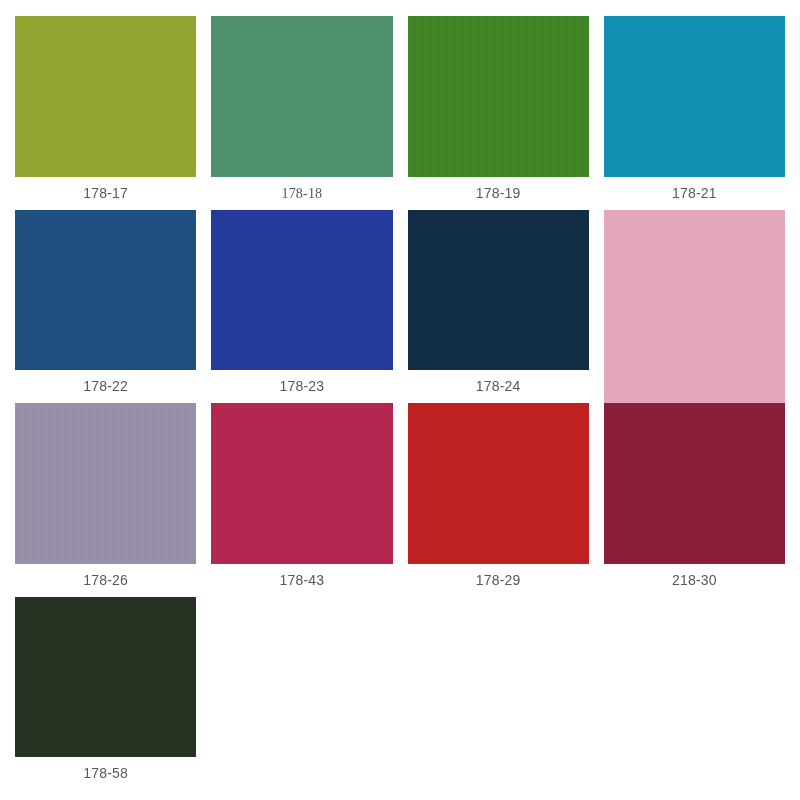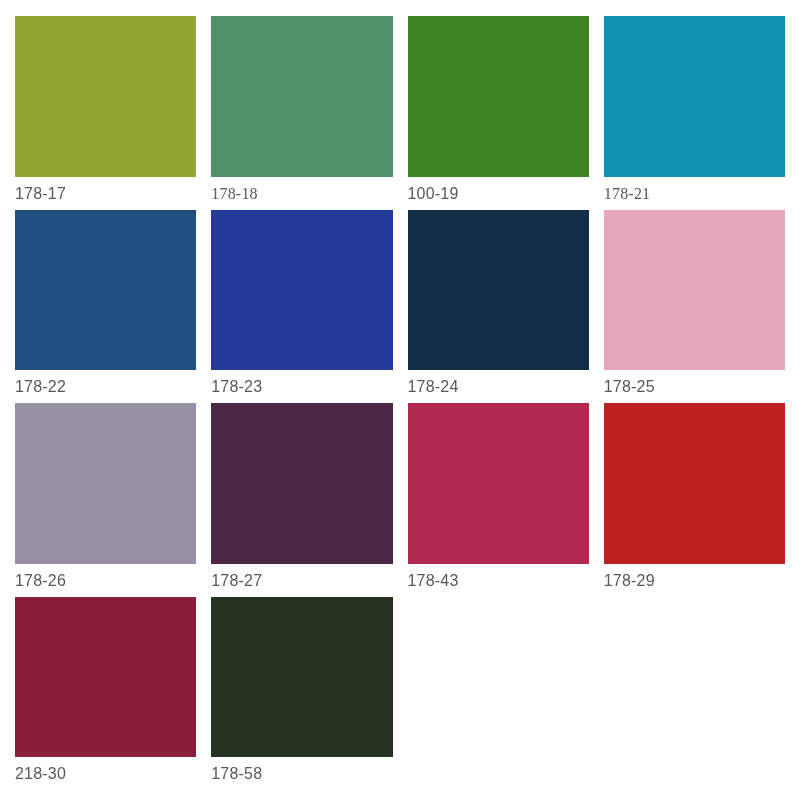--- a/index.html
+++ b/index.html
@@ -46,22 +46,22 @@
     pointer-events: none;
     background-image:
       repeating-linear-gradient(0deg, rgba(255,255,255,0.035) 0px, rgba(255,255,255,0.035) 1px, rgba(0,0,0,0.025) 1px, rgba(0,0,0,0.025) 2px),
       repeating-linear-gradient(90deg, rgba(255,255,255,0.03) 0px, rgba(255,255,255,0.03) 1px, rgba(0,0,0,0.02) 1px, rgba(0,0,0,0.02) 2px);
     opacity: 0.55;
   }
   .swatch-label {
     flex: 0 0 auto;
     height: 33px;
     line-height: 33px;
-    text-align: left;
-    font-size: 16px;
+    text-align: center;
+    font-size: 14px;
     color: #58585b;
     letter-spacing: 0.2px;
     white-space: nowrap;
   }
 </style>
 </head>
 <body style="background-color: rgb(255, 255, 255);">
 
 <div class="palette-grid">
 
@@ -70,58 +70,53 @@
     <div class="swatch-label" style="color: rgb(88, 88, 91);">178-17</div>
   </div>
 
   <div class="swatch-cell">
     <div class="swatch-chip" style="background-color: rgb(77, 145, 104);"></div>
     <div class="swatch-label" style="color: rgb(88, 88, 91); font-family: Liberation Serif, serif;">178-18</div>
   </div>
 
   <div class="swatch-cell">
     <div class="swatch-chip" style="background-color: rgb(60, 132, 32);"></div>
-    <div class="swatch-label" style="color: rgb(88, 88, 91);">100-19</div>
+    <div class="swatch-label" style="color: rgb(88, 88, 91);">178-19</div>
   </div>
 
 
   <div class="swatch-cell">
     <div class="swatch-chip" style="background-color: rgb(12, 143, 180);"></div>
-    <div class="swatch-label" style="color: rgb(88, 88, 91); font-family: Liberation Serif, serif;">178-21</div>
+    <div class="swatch-label" style="color: rgb(88, 88, 91);">178-21</div>
   </div>
 
   <div class="swatch-cell">
     <div class="swatch-chip" style="background-color: rgb(27, 77, 126);"></div>
     <div class="swatch-label" style="color: rgb(88, 88, 91);">178-22</div>
   </div>
 
   <div class="swatch-cell">
     <div class="swatch-chip" style="background-color: rgb(32, 56, 155);"></div>
     <div class="swatch-label" style="color: rgb(88, 88, 91);">178-23</div>
   </div>
 
   <div class="swatch-cell">
     <div class="swatch-chip" style="background-color: rgb(14, 42, 68);"></div>
     <div class="swatch-label" style="color: rgb(88, 88, 91);">178-24</div>
   </div>
 
   <div class="swatch-cell">
     <div class="swatch-chip" style="background-color: rgb(231, 167, 189);"></div>
-    <div class="swatch-label" style="color: rgb(88, 88, 91);">178-25</div>
   </div>
 
   <div class="swatch-cell">
     <div class="swatch-chip" style="background-color: rgb(152, 144, 168);"></div>
     <div class="swatch-label" style="color: rgb(88, 88, 91);">178-26</div>
   </div>
 
-  <div class="swatch-cell">
-    <div class="swatch-chip" style="background-color: rgb(74, 35, 67);"></div>
-    <div class="swatch-label" style="color: rgb(88, 88, 91);">178-27</div>
-  </div>
 
   <div class="swatch-cell">
     <div class="swatch-chip" style="background-color: rgb(179, 37, 78);"></div>
     <div class="swatch-label" style="color: rgb(88, 88, 91);">178-43</div>
   </div>
 
   <div class="swatch-cell">
     <div class="swatch-chip" style="background-color: rgb(191, 29, 29);"></div>
     <div class="swatch-label" style="color: rgb(88, 88, 91);">178-29</div>
   </div>

